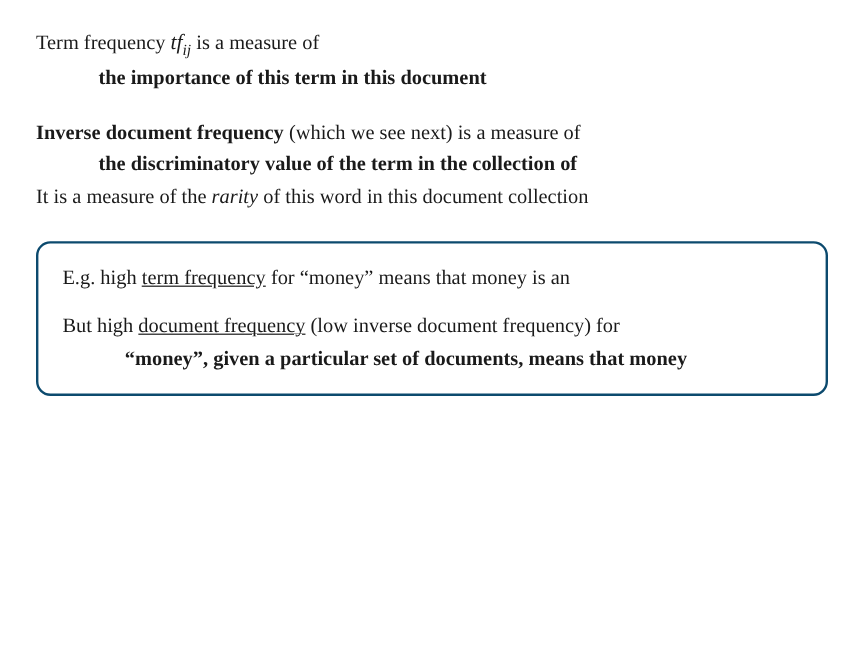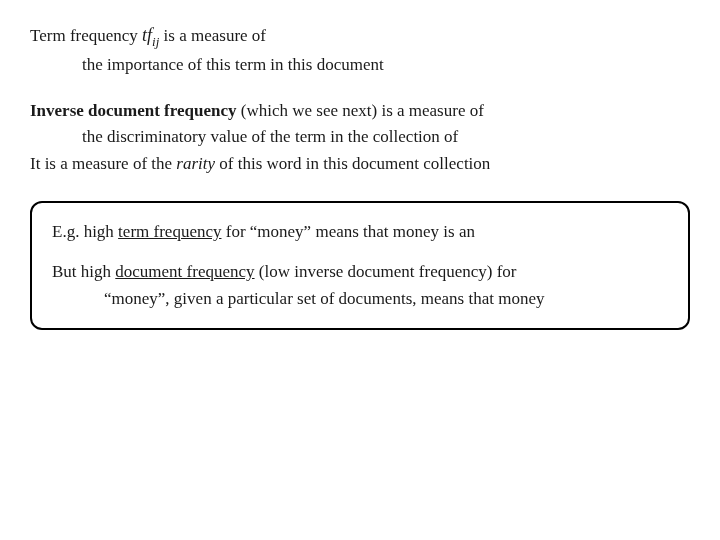--- a/index.html
+++ b/index.html
@@ -30,20 +30,21 @@
     .section-top {
       margin-bottom: 20px;
     }
 
     .line {
       line-height: 1.55;
     }
 
     .indent {
       padding-left: 52px;
+      font-weight: bold;
     }
 
     .tf-formula {
       font-style: italic;
       font-size: 18px;
       display: inline;
     }
 
     .tf-sub {
       font-size: 13px;
@@ -60,21 +61,21 @@
 
     .underline {
       text-decoration: underline;
     }
 
     .section-inverse {
       margin-bottom: 18px;
     }
 
     .boxed-section {
-      border: 2px solid #000000;
+      border: 2px solid #0c4a6e;
       border-radius: 12px;
       padding: 16px 20px 16px 20px;
       margin-top: 6px;
     }
 
     .box-top {
       margin-bottom: 14px;
     }
 
     .box-bottom {

